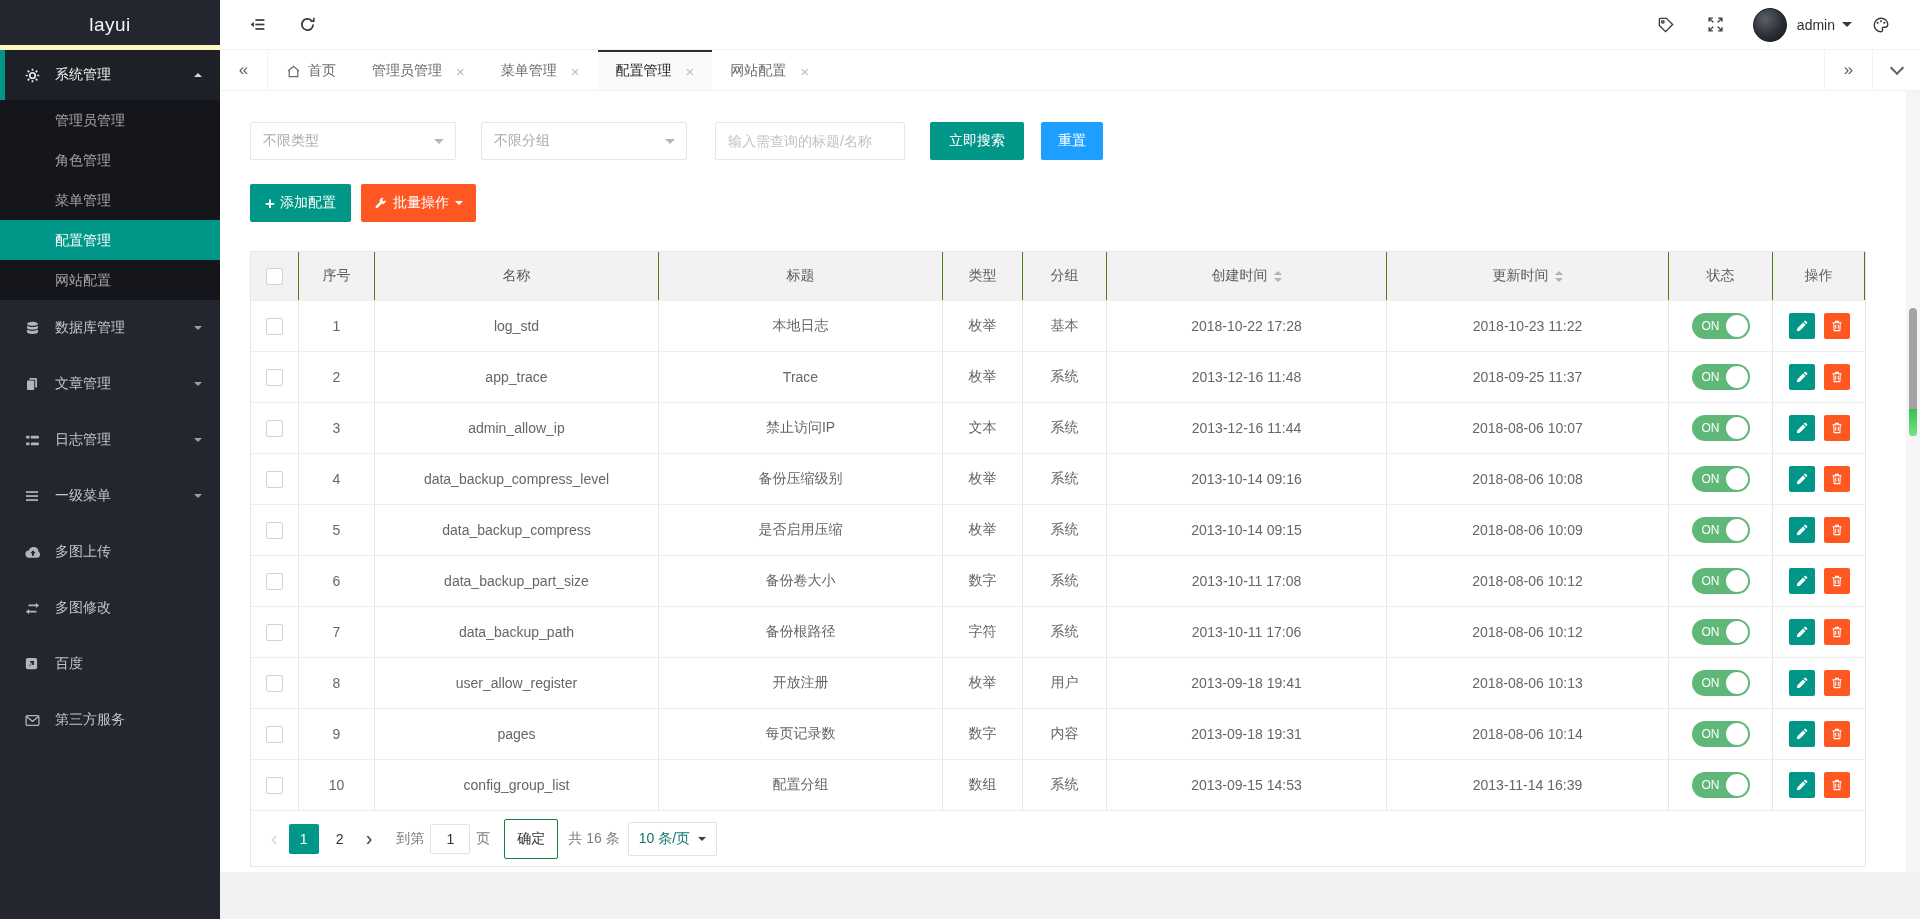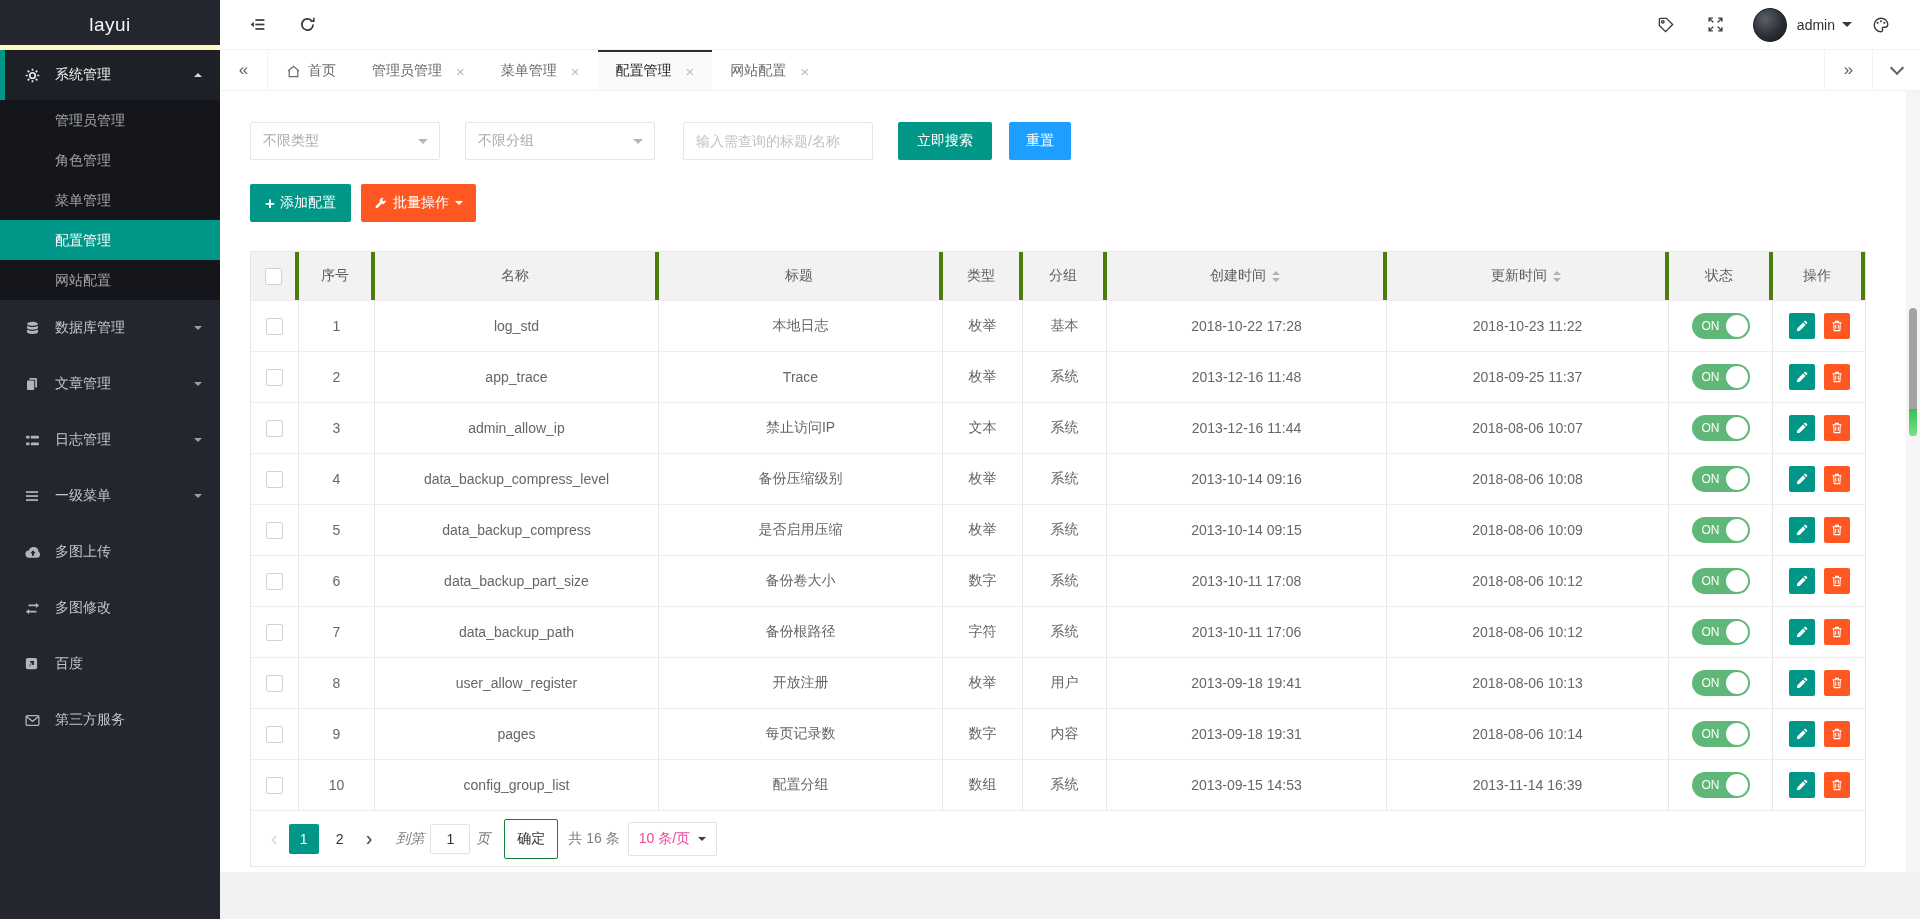--- a/index.html
+++ b/index.html
@@ -54,21 +54,21 @@
   .tab .close { margin-left:14px; color:#bcbcbc; font-size:15px; line-height:1; }
   .tab.active { background:#fafafa; color:#1f1f1f; border-top:2px solid #2b2f38; }
   .chev-down { width:10px; height:10px; border-right:2px solid #5f5f5f; border-bottom:2px solid #5f5f5f;
                transform:rotate(45deg); margin-top:-5px; }
 
   
   .content { height:781px; background:#fff; padding:31px 0 0 30px; }
   .bottom-gap { flex:1; background:#f2f2f2; }
 
   .filter-row { display:flex; align-items:center; }
-  .sel { width:190px; height:38px; border:1px solid #e6e6e6; border-radius:2px; background:#fff;
+  .sel { width:206px; height:38px; border:1px solid #e6e6e6; border-radius:2px; background:#fff;
          display:flex; align-items:center; padding:0 12px; color:#a9a9a9; position:relative; cursor:pointer; }
   .sel .scaret { position:absolute; right:11px; top:16px; border:5px solid transparent; border-top-color:#b7b7b7; }
   .sel2 { margin-left:25px; }
   .search-input { width:190px; height:38px; border:1px solid #e6e6e6; border-radius:2px; margin-left:28px;
                   padding:0 12px; font-size:14px; color:#666; outline:none; font-family:inherit; }
   .search-input::placeholder { color:#c2c2c2; }
   .btn { height:38px; border:none; border-radius:2px; color:#fff; font-size:14px; cursor:pointer;
          display:inline-flex; align-items:center; justify-content:center; font-family:inherit; }
   .btn-search { background:#009688; width:94px; margin-left:25px; }
   .btn-reset  { background:#1E9FFF; width:62px; margin-left:17px; }
@@ -80,21 +80,21 @@
   .btn-batch .w-ico { width:13px; height:13px; margin-right:6px; }
   .btn-batch .dcaret { border:4px solid transparent; border-top-color:#fff; margin:4px 0 0 6px; }
 
   
   .table-block { width:1616px; margin-top:29px; border:1px solid #e6e6e6; }
   .tr { display:flex; align-items:stretch; }
   .td, .th { display:flex; align-items:center; justify-content:center; border-right:1px solid #e8e8e8;
              overflow:hidden; text-align:center; }
   .td:last-child, .th:last-child { border-right:none; }
   .thead { background:#f2f2f2; height:48px; color:#5c5c5c; }
-  .thead .th { border-right:4px solid #4d7c0f; }
+  .thead .th { border-right:1px solid #4d7c0f; }
   .tbody .tr { height:51px; border-top:1px solid #eee; color:#666; background:#fff; }
   .col-cb{width:48px;} .col-no{width:76px;} .col-name{width:284px;} .col-title{width:284px;}
   .col-type{width:80px;} .col-group{width:84px;} .col-created{width:280px;} .col-updated{width:282px;}
   .col-status{width:104px;} .col-op{flex:1;}
   .cb { width:17px; height:17px; border:1px solid #d2d2d2; border-radius:2px; background:#fff; cursor:pointer; }
   .sort { display:inline-flex; flex-direction:column; margin-left:6px; cursor:pointer; }
   .sort i { border:4.5px solid transparent; display:block; }
   .sort .up { border-bottom-color:#b2b2b2; margin-bottom:1.5px; }
   .sort .dn { border-top-color:#b2b2b2; margin-top:1.5px; }
   .toggle { width:58px; height:26px; border-radius:13px; background:#5FB878; position:relative; cursor:pointer; }
@@ -105,28 +105,28 @@
   .op.edit { background:#009688; margin-right:9px; }
   .op.del  { background:#FF5722; }
 
   
   .pager { height:56px; display:flex; align-items:center; padding-left:12px; border-top:1px solid #eee; background:#fff; }
   .pg-prev { color:#d2d2d2; font-size:20px; padding:0 8px; cursor:default; }
   .pg-next { color:#3c3c3c; font-size:20px; padding:0 8px; cursor:pointer; margin-right:10px; }
   .pg-num { min-width:30px; height:30px; display:inline-flex; align-items:center; justify-content:center;
             margin:0 3px; color:#333; cursor:pointer; border-radius:2px; }
   .pg-num.cur { background:#009688; color:#fff; cursor:default; }
-  .pg-label { color:#7c7c7c; margin:7px 6px;font-style:italic; }
+  .pg-label { color:#7c7c7c; margin:7px 6px; }
   .pg-jump { width:40px; height:30px; border:1px solid #e2e2e2; border-radius:2px; text-align:center;
              color:#333; font-size:14px; outline:none; font-family:inherit; }
   .pg-ok { height:40px; padding:0 12px; background:#fff; border:1px solid #15803d; border-radius:2px;
            color:#333; margin:0 8px; cursor:pointer; font-family:inherit; font-size:14px; }
   .pg-total { color:#7c7c7c; margin:0 8px 0 2px; }
   .pg-size { height:30px; border:1px solid #e2e2e2; border-radius:2px; display:inline-flex; align-items:center;
-             padding:16px 10px; color:#ec4899; cursor:pointer; }
+             padding:16px 10px; color:#0f766e; cursor:pointer; }
   .pg-size .dcaret { border:4px solid transparent; border-top-color:#3c3c3c; margin:4px 0 0 8px; }
 
   
   .scroll-track { position:absolute; right:0; top:91px; width:14px; height:781px; background:#f5f5f5; }
   .scroll-thumb { position:absolute; left:3px; top:217px; width:8px; height:128px; border-radius:4px;
                   background:#a3a3a3; overflow:hidden; cursor:pointer; }
   .scroll-thumb .green { position:absolute; bottom:0; left:0; width:100%; height:27px;
                   background:linear-gradient(#35c24d,#7be08a); }
 </style>
 </head>

